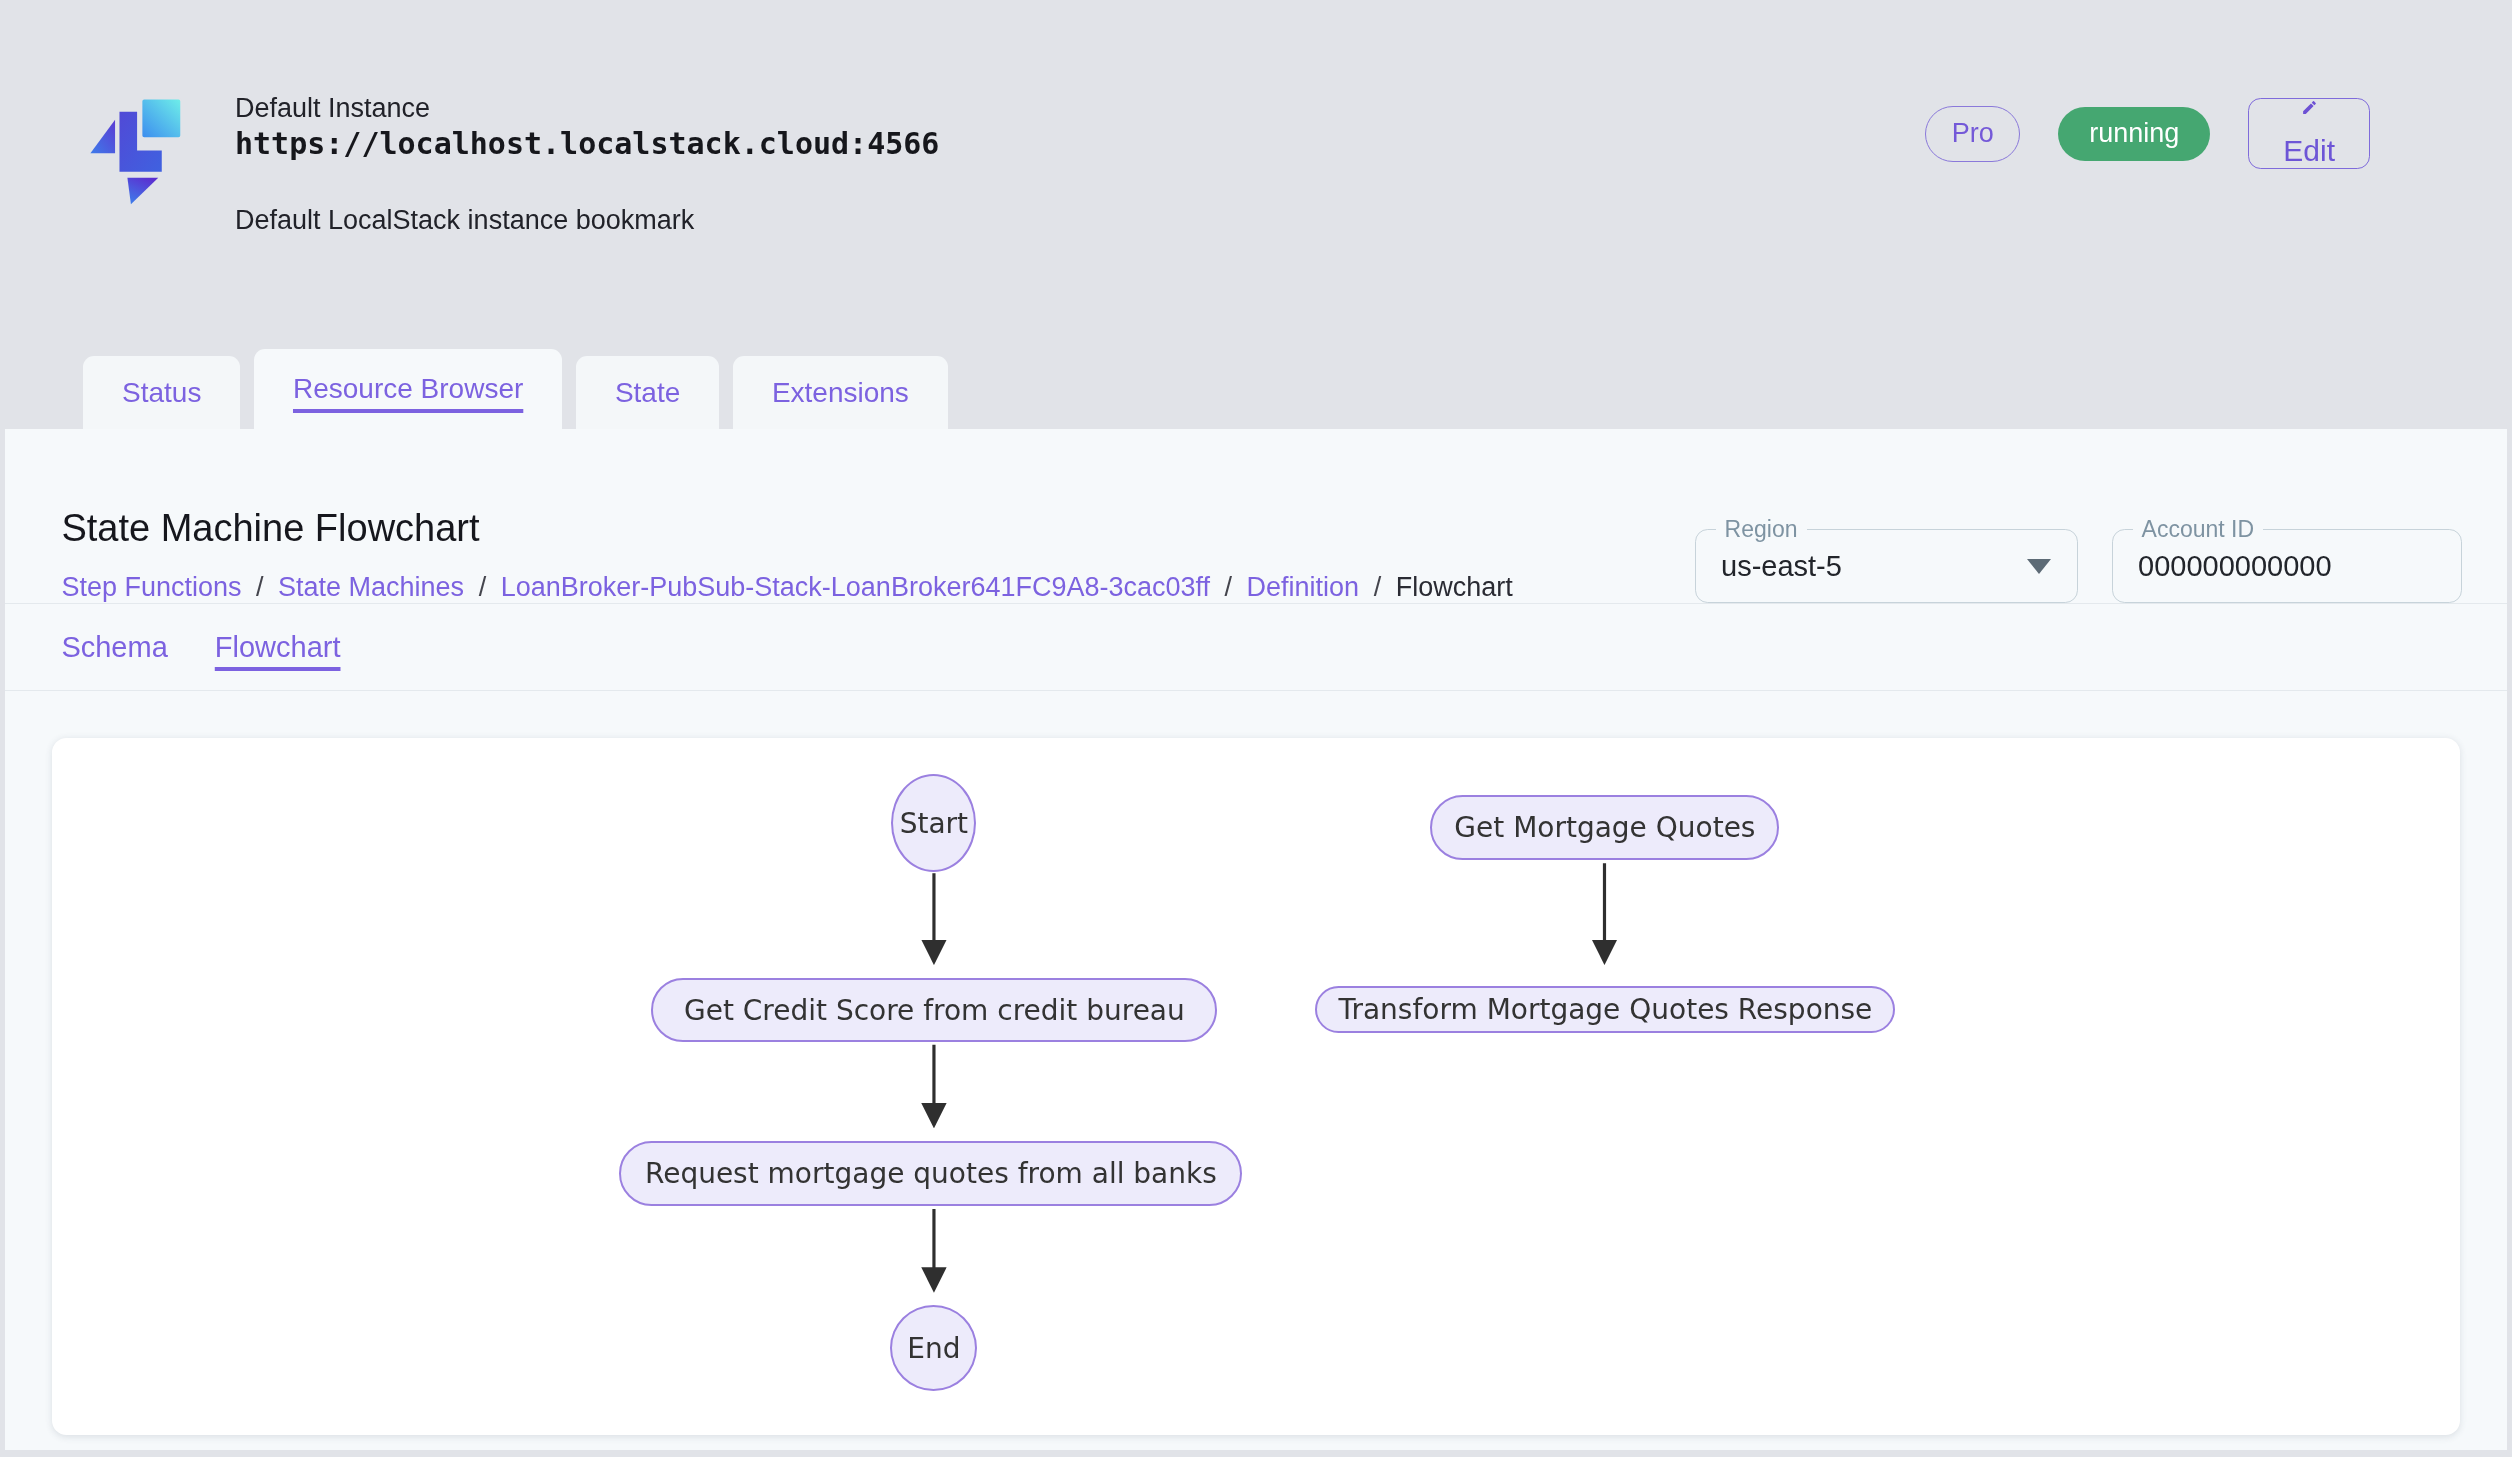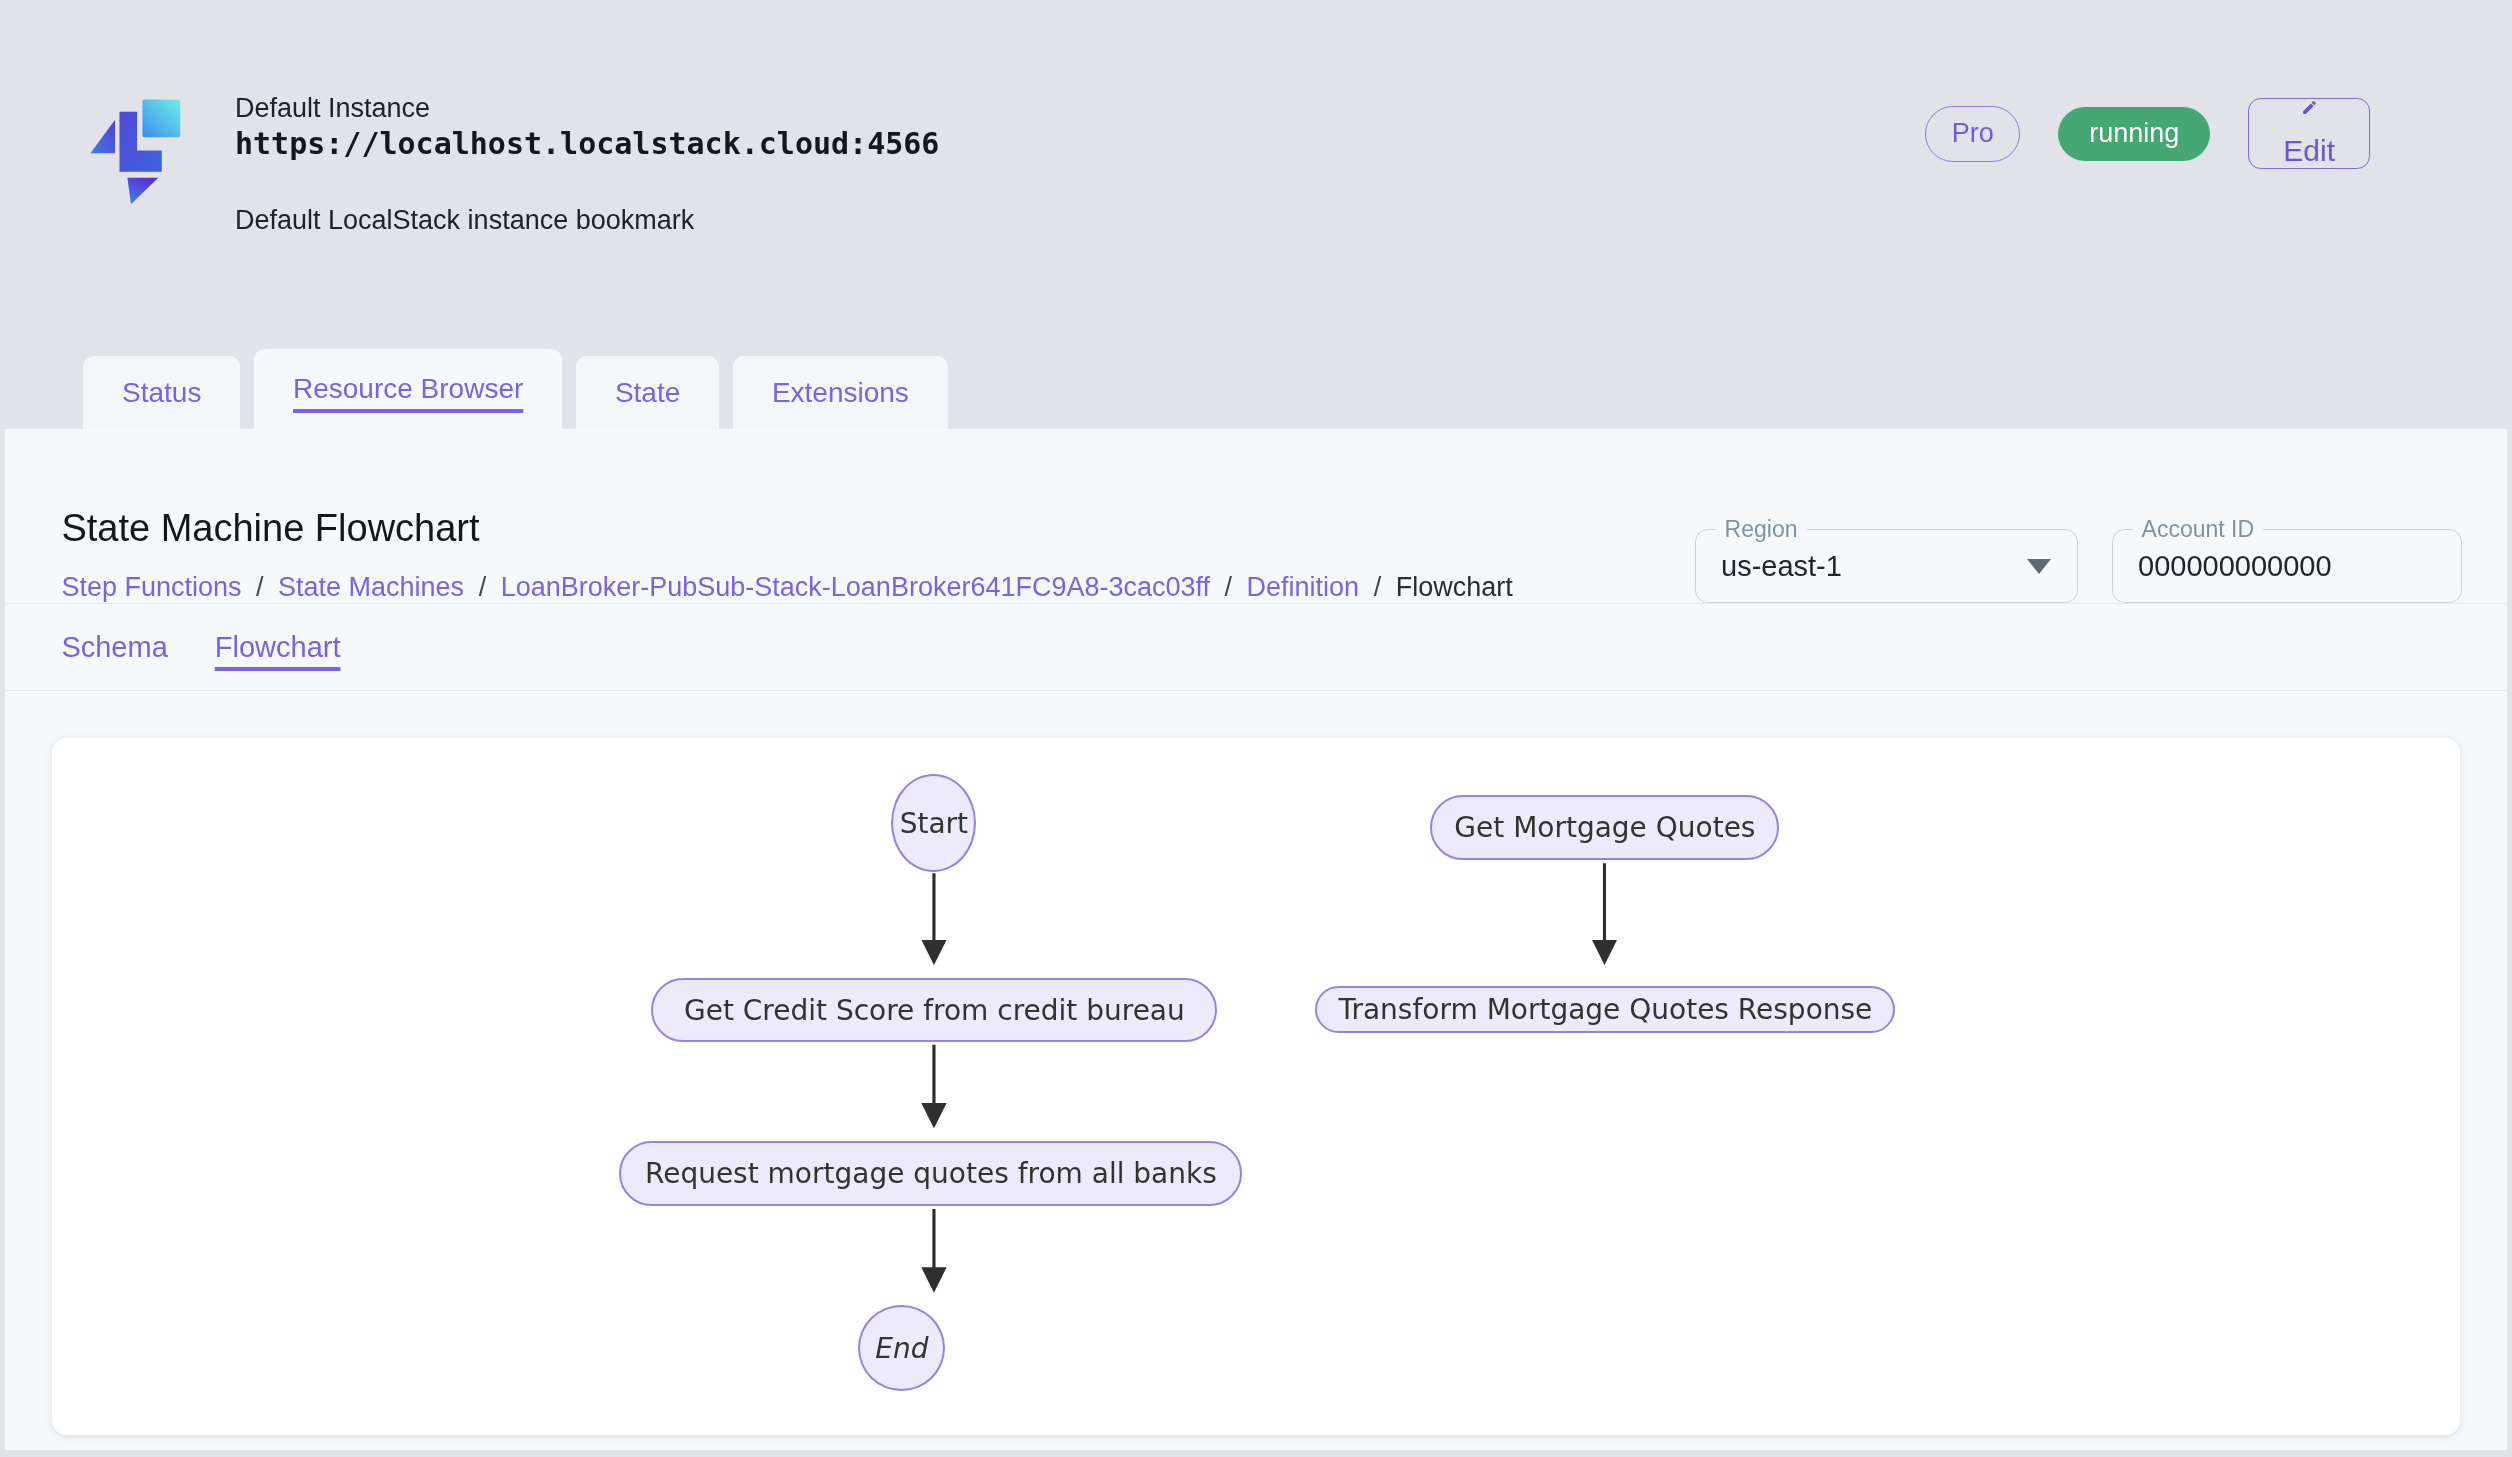--- a/index.html
+++ b/index.html
@@ -183,21 +183,21 @@
         <span class="sep">/</span>
         <span class="crumb">Definition</span>
         <span class="sep">/</span>
         <span class="crumb current">Flowchart</span>
       </nav>
     </div>
 
     <div class="head-fields">
       <div class="field region">
         <span class="flabel">Region</span>
-        <span class="fvalue">us-east-1</span>
+        <span class="fvalue">us-east-5</span>
         <span class="caret"></span>
       </div>
       <div class="field account">
         <span class="flabel">Account ID</span>
         <input value="000000000000" style="">
       </div>
     </div>
   </div>
 
   <div class="subtabs">
@@ -214,18 +214,18 @@
       </defs>
       <line x1="972" y1="149" x2="972" y2="246" stroke="#2F2F2F" stroke-width="3.5" marker-end="url(#arrow)"></line>
       <line x1="972" y1="338" x2="972" y2="426" stroke="#2F2F2F" stroke-width="3.5" marker-end="url(#arrow)"></line>
       <line x1="972" y1="519" x2="972" y2="607" stroke="#2F2F2F" stroke-width="3.5" marker-end="url(#arrow)"></line>
       <line x1="1711" y1="138" x2="1711" y2="246" stroke="#2F2F2F" stroke-width="3.5" marker-end="url(#arrow)"></line>
     </svg>
 
     <div class="node ellipse" style="left:839px; top:36px;  width:85px;  height:98px;">Start</div>
     <div class="node pill" style="left:599px; top:240px; width:566px; height:64px;">Get Credit Score from credit bureau</div>
     <div class="node pill" style="left:567px; top:403px; width:623px; height:65px;">Request mortgage quotes from all banks</div>
-    <div class="node ellipse" style="left:806px; top:567px; width:87px;  height:86px;font-style:italic;">End</div>
+    <div class="node ellipse" style="left:838px; top:567px; width:87px;  height:86px;">End</div>
     <div class="node pill" style="left:1378px;top:57px;  width:349px; height:65px;">Get Mortgage Quotes</div>
     <div class="node pill" style="left:1263px;top:248px; width:580px; height:47px;">Transform Mortgage Quotes Response</div>
   </div>
 </div>
 
 
 </body></html>

